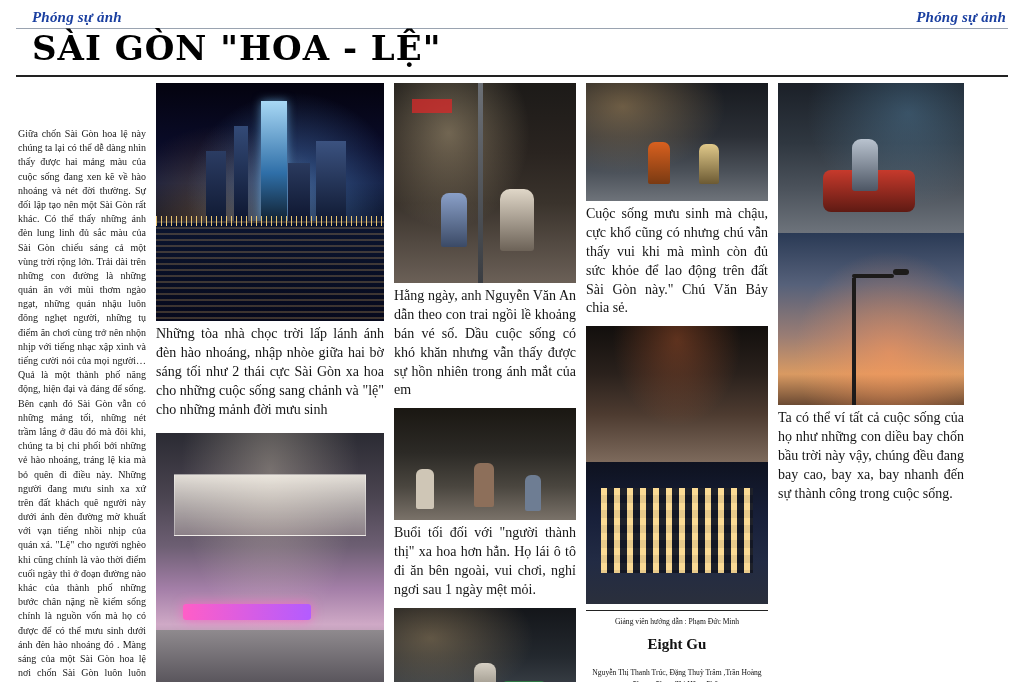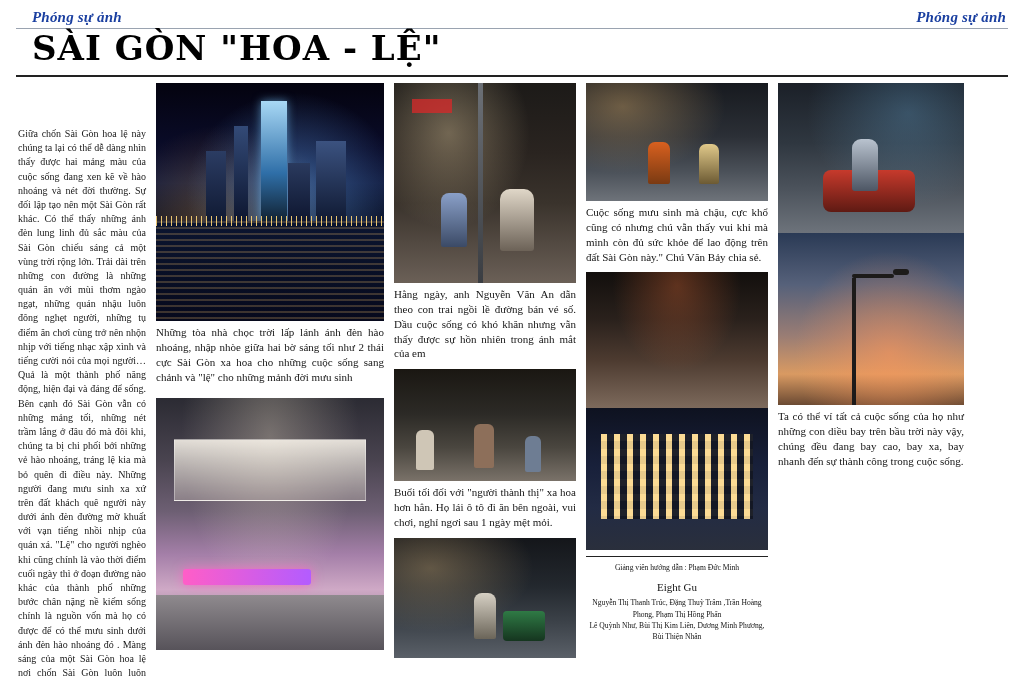--- a/index.html
+++ b/index.html
@@ -77,21 +77,21 @@
   .body-text {
     font-family: "Liberation Serif", serif;
     font-size: 10px;
     line-height: 1.42;
     text-align: justify;
     color: #181818;
     margin-top: 44px;
   }
   .caption {
     font-family: "Liberation Serif", serif;
-    font-size: 11px;
+    font-size: 14px;
     line-height: 1.35;
     text-align: justify;
     color: #151515;
     margin: 4px 0 8px 0;
   }
   .photo {
     width: 100%;
     display: block;
     position: relative;
     overflow: hidden;
@@ -249,24 +249,24 @@
   .credits {
     border-top: 1px solid #222;
     margin-top: 6px;
     padding-top: 5px;
     font-family: "Liberation Serif", serif;
     font-size: 7.6px;
     line-height: 1.5;
     color: #111;
   }
   .credits .group-name {
-    font-weight: normal;
-    font-size: 11px;
+    font-weight: bold;
+    font-size: 15px;
     text-align: center;
-    margin: 5px 0 2px 0;
+    margin: 5px 0 12px 0;
   }
   .credits .line { display: block; text-align: center; }
   .spacer-10 { height: 10px; }
   .spacer-6 { height: 6px; }
 </style>
 </head>
 <body>
 
 <div class="page">
 
@@ -312,21 +312,21 @@
       </div>
     </div>
 
     <div class="col col-3">
       <div class="photo ph-street-night">
         <div class="sign"></div>
         <div class="pole"></div>
         <div class="person"></div>
         <div class="person2"></div>
       </div>
-      <div class="caption">Hằng ngày, anh Nguyễn Văn An dẫn theo con trai ngồi lề đường bán vé số. Dầu cuộc sống có khó khăn  nhưng vẫn thấy được sự hồn nhiên trong ánh mắt của em</div>
+      <div class="caption">Hằng ngày, anh Nguyễn Văn An dẫn theo con trai ngồi lề khoảng bán vé số. Dầu cuộc sống có khó khăn  nhưng vẫn thấy được sự hồn nhiên trong ánh mắt của em</div>
       <div class="photo ph-street-ppl">
         <div class="g1"></div>
           <div class="g2"></div>
           <div class="g3"></div>
       </div>
       <div class="caption">Buổi tối đối với "người thành thị" xa hoa hơn hẳn. Họ lái ô tô đi ăn bên ngoài, vui chơi, nghỉ ngơi sau 1 ngày mệt mỏi.</div>
       <div class="photo ph-sweeper">
         <div class="w"></div>
           <div class="cart"></div>
       </div>
@@ -355,17 +355,17 @@
     <div class="col col-5">
       <div class="photo ph-bike">
         <div class="moto"></div>
         <div class="rider"></div>
       </div>
       <div class="photo ph-lamp">
         <div class="post"></div>
         <div class="arm"></div>
         <div class="head"></div>
       </div>
-      <div class="caption">Ta có thể ví tất cả cuộc sống của họ như những con diều bay trên bầu trời này vậy, chúng đều đang bay cao, bay xa, bay nhanh đến sự thành công trong cuộc sống.</div>
+      <div class="caption">Ta có thể ví tất cả cuộc sống của họ như những con diều bay chốn bầu trời này vậy, chúng đều đang bay cao, bay xa, bay nhanh đến sự thành công trong cuộc sống.</div>
     </div>
 
   </div>
 </div>
 
 </body></html>

